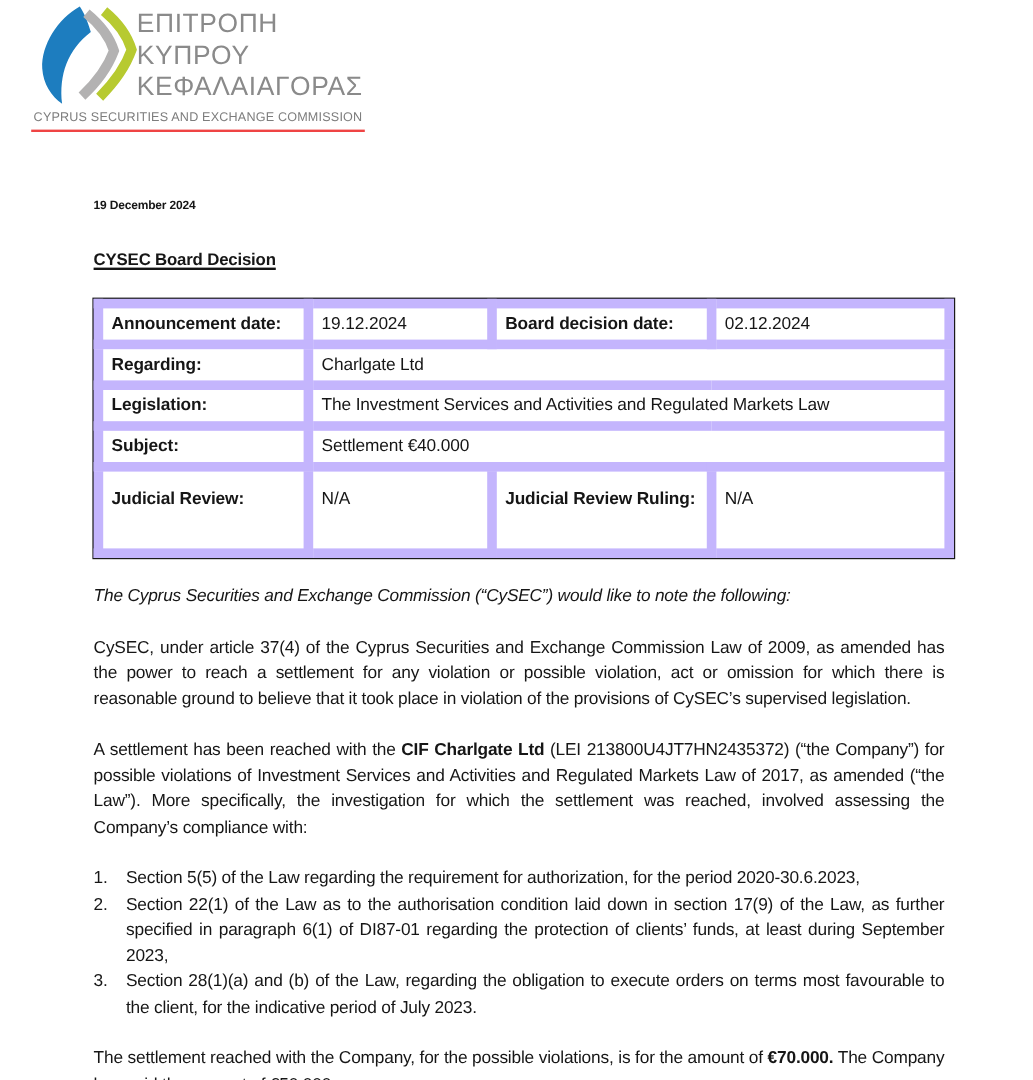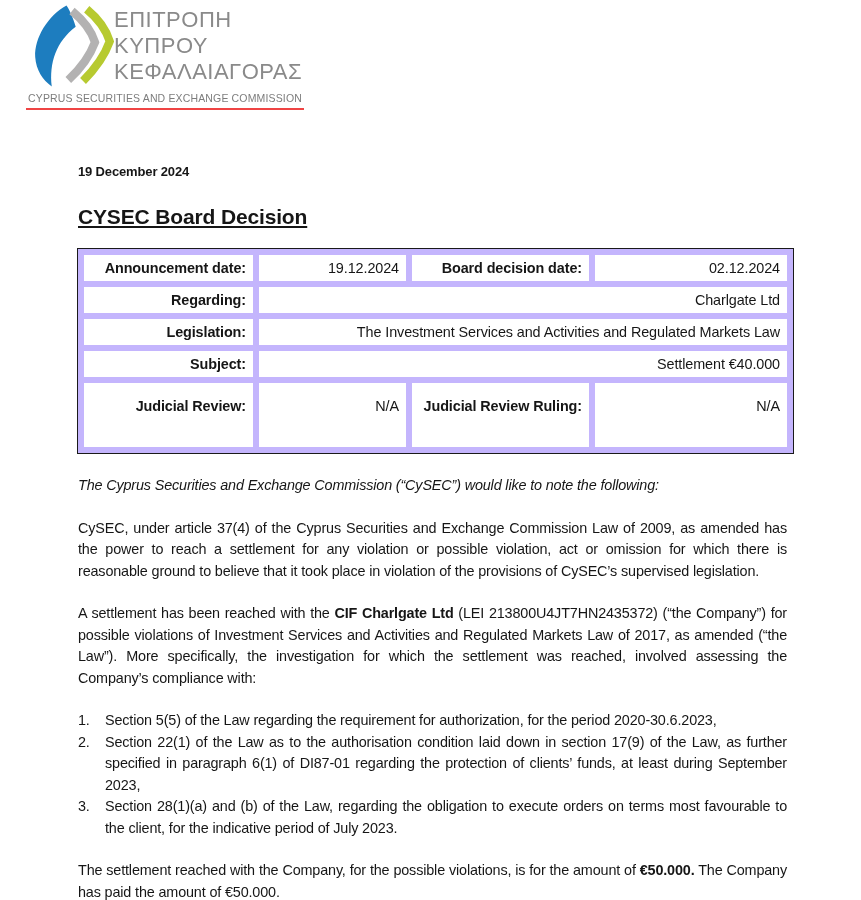--- a/index.html
+++ b/index.html
@@ -21,36 +21,36 @@
     font-size: 10.5px; letter-spacing: 0.15px; color: #7d7d7d;
     padding: 0 2px 4px 2px; border-bottom: 2px solid #ef4444;
     white-space: nowrap;
   }
 
   
   .content {
     position: absolute; left: 78px; top: 163px; width: 709px;
     font-size: 14.4px; line-height: 21.5px; letter-spacing: -0.15px;
   }
-  .doc-date { font-size: 13px; font-weight: bold; line-height: 17px; }
+  .doc-date { font-size: 10px; font-weight: bold; line-height: 17px; }
   .doc-heading {
-    margin-top: 28px; font-size: 21px; font-weight: bold; line-height: 17px;
+    margin-top: 28px; font-size: 14px; font-weight: bold; line-height: 17px;
     text-decoration: underline; text-underline-offset: 2px; text-decoration-thickness: 1.5px;
     width: fit-content;
   }
 
   
   table.summary {
     border-collapse: collapse; table-layout: fixed; width: 709px;
     margin-top: 24px; box-shadow: 0 0 0 1px #1a1a1a;
   }
   table.summary td {
-    border: 6px solid #c4b5fd; padding: 1px 7px;
+    border: 8px solid #c4b5fd; padding: 1px 7px;
     font-size: 14.4px; line-height: 19px; letter-spacing: -0.1px;
-    height: 24px; vertical-align: middle; overflow: hidden; text-align: right;
+    height: 24px; vertical-align: middle; overflow: hidden;
   }
   table.summary td.lbl { font-weight: bold; }
   table.summary tr.tall td { height: 49px; vertical-align: top; padding-top: 14px; }
 
   
   .para { margin-top: 21px; text-align: justify; }
   .para.first { margin-top: 22px; text-align: left; font-style: italic; }
   .bold { font-weight: bold; }
   .num-list { margin-top: 21px; }
   .list-item { position: relative; padding-left: 27px; text-align: justify; }
@@ -130,16 +130,16 @@
       <div class="list-item">
         <span class="list-num">2.</span>
         <span>Section 22(1) of the Law as to the authorisation condition laid down in section 17(9) of the Law, as further specified in paragraph 6(1) of DI87-01 regarding the protection of clients’ funds, at least during September 2023,</span>
       </div>
       <div class="list-item">
         <span class="list-num">3.</span>
         <span>Section 28(1)(a) and (b) of the Law, regarding the obligation to execute orders on terms most favourable to the client, for the indicative period of July 2023.</span>
       </div>
     </div>
 
-    <div class="para"><span>The settlement reached with the Company, for the possible violations, is for the amount of </span><span class="bold">€50.000.</span><span> The Company has paid the amount of €50.000.</span></div>
+    <div class="para"><span>The settlement reached with the Company, for the possible violations, is for the amount of </span><span class="bold">€70.000.</span><span> The Company has paid the amount of €50.000.</span></div>
 
   </div>
 </div>
 
 </body></html>

